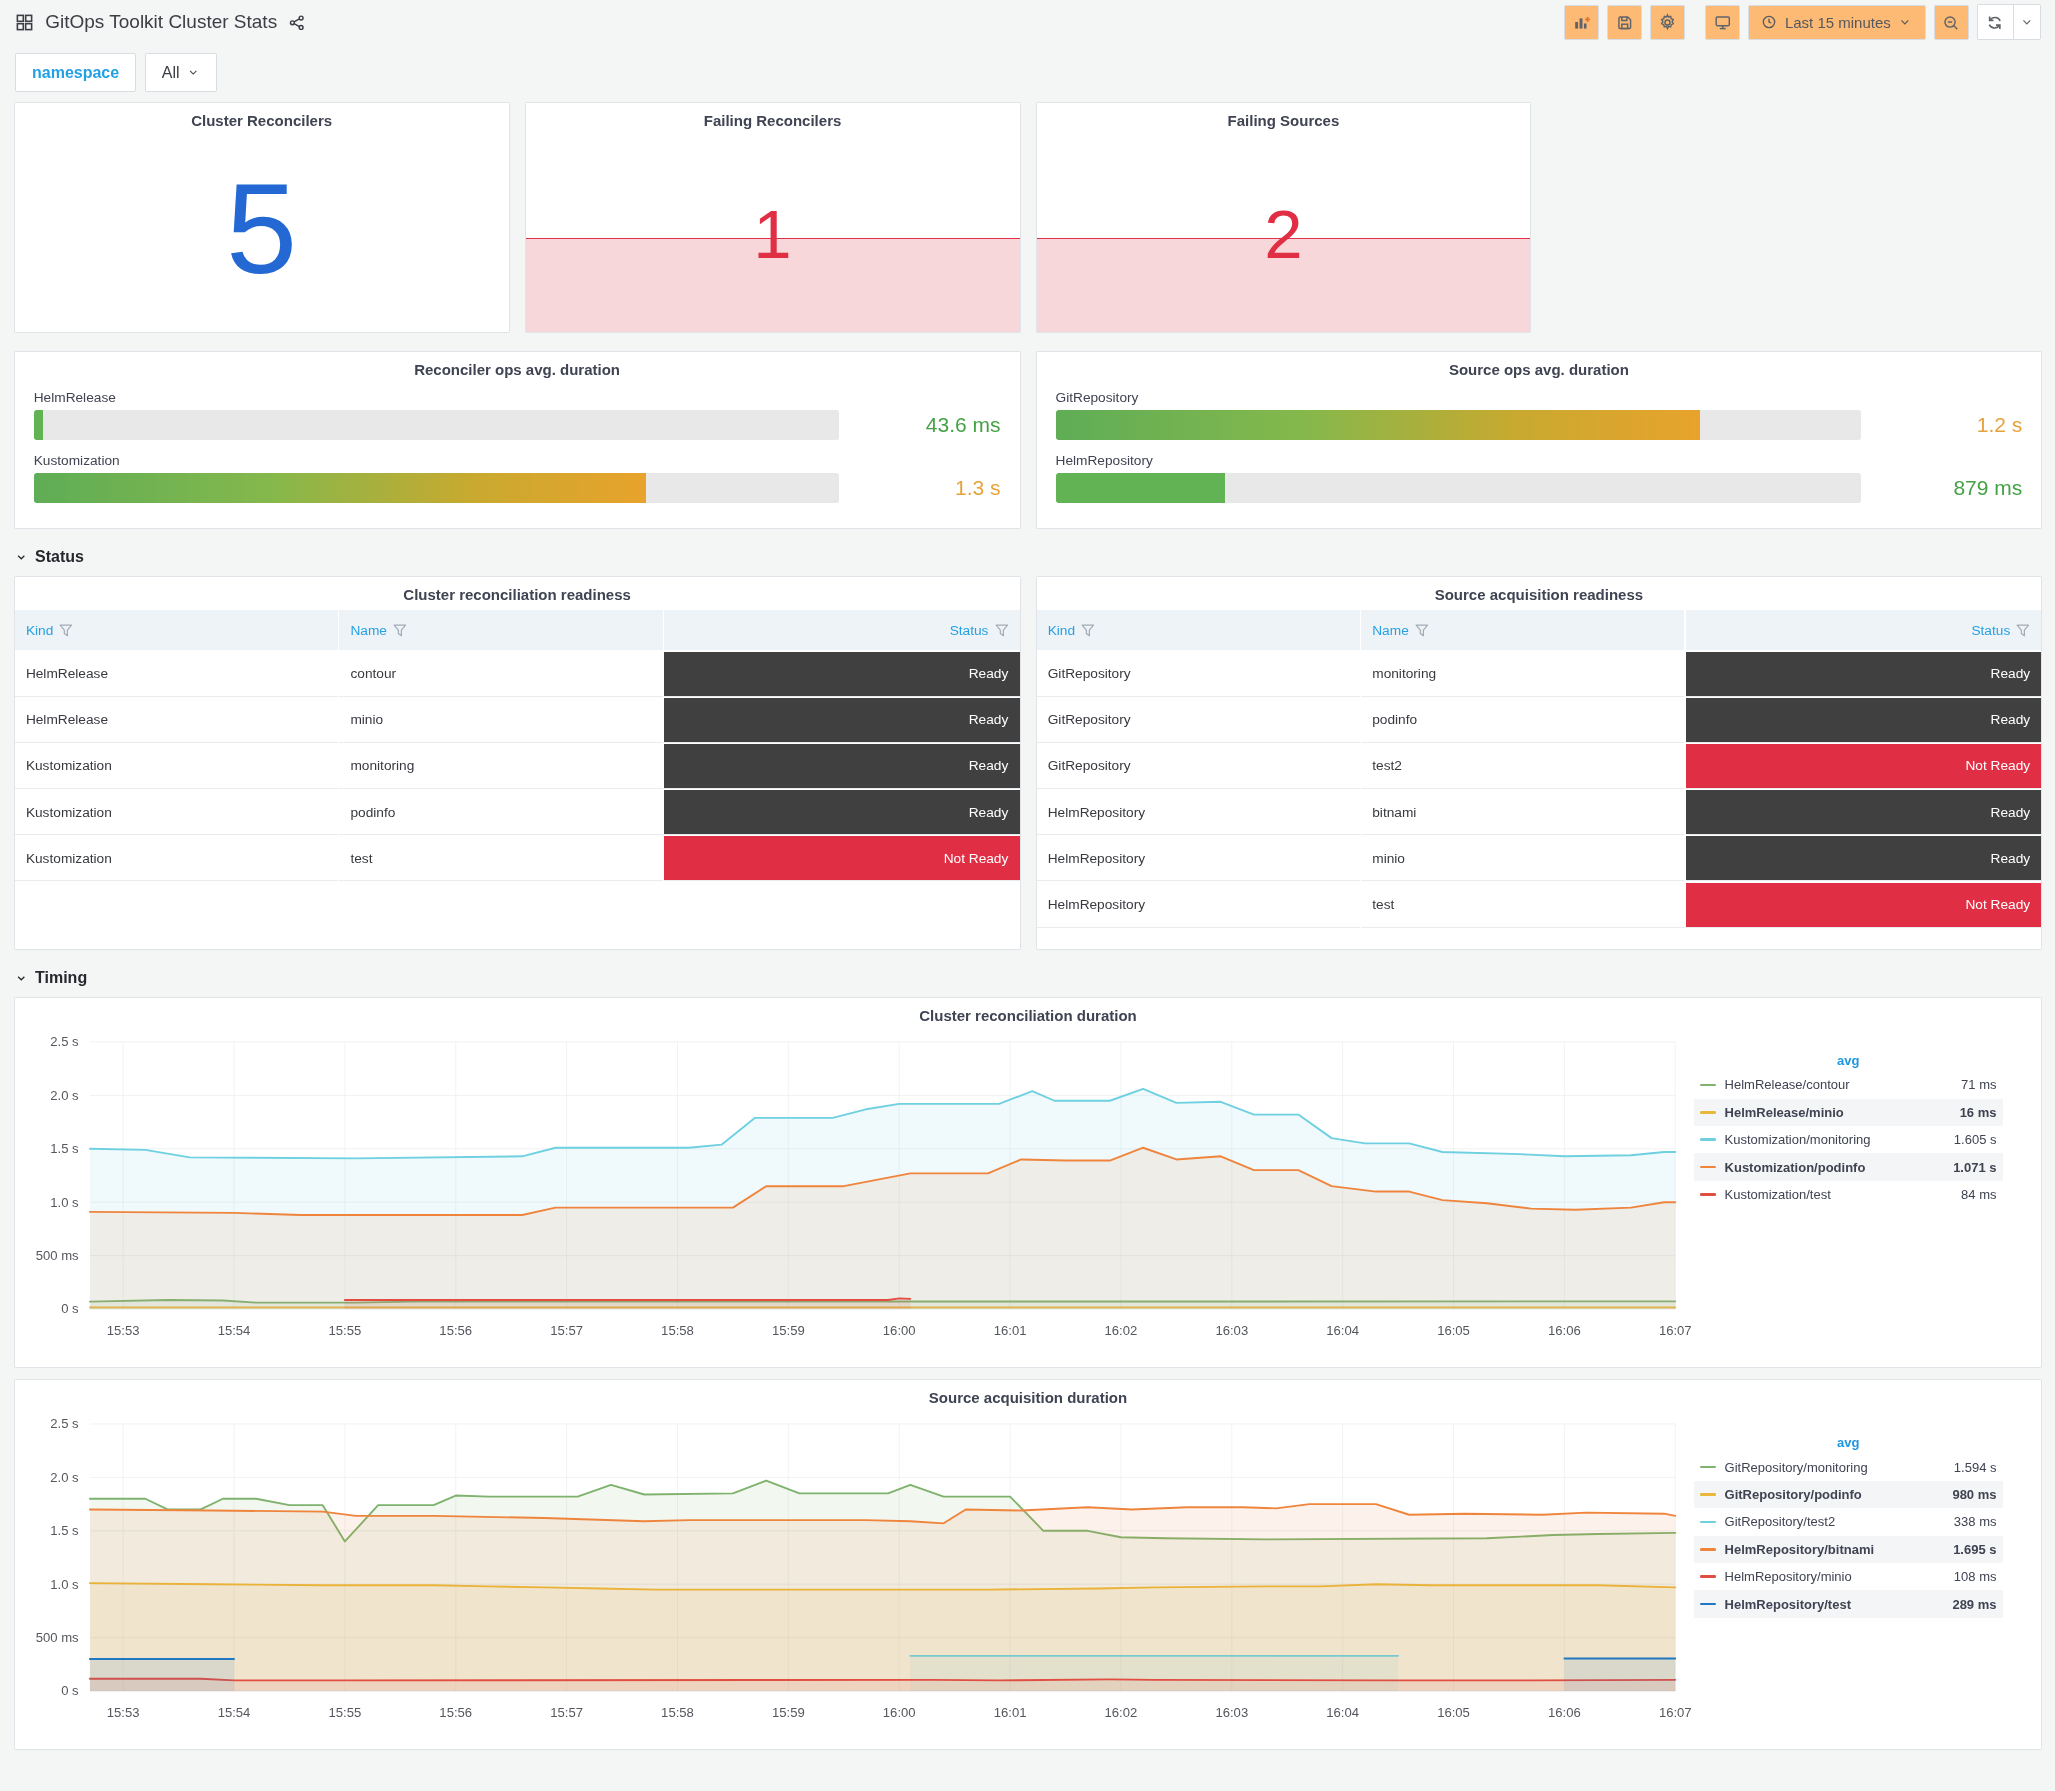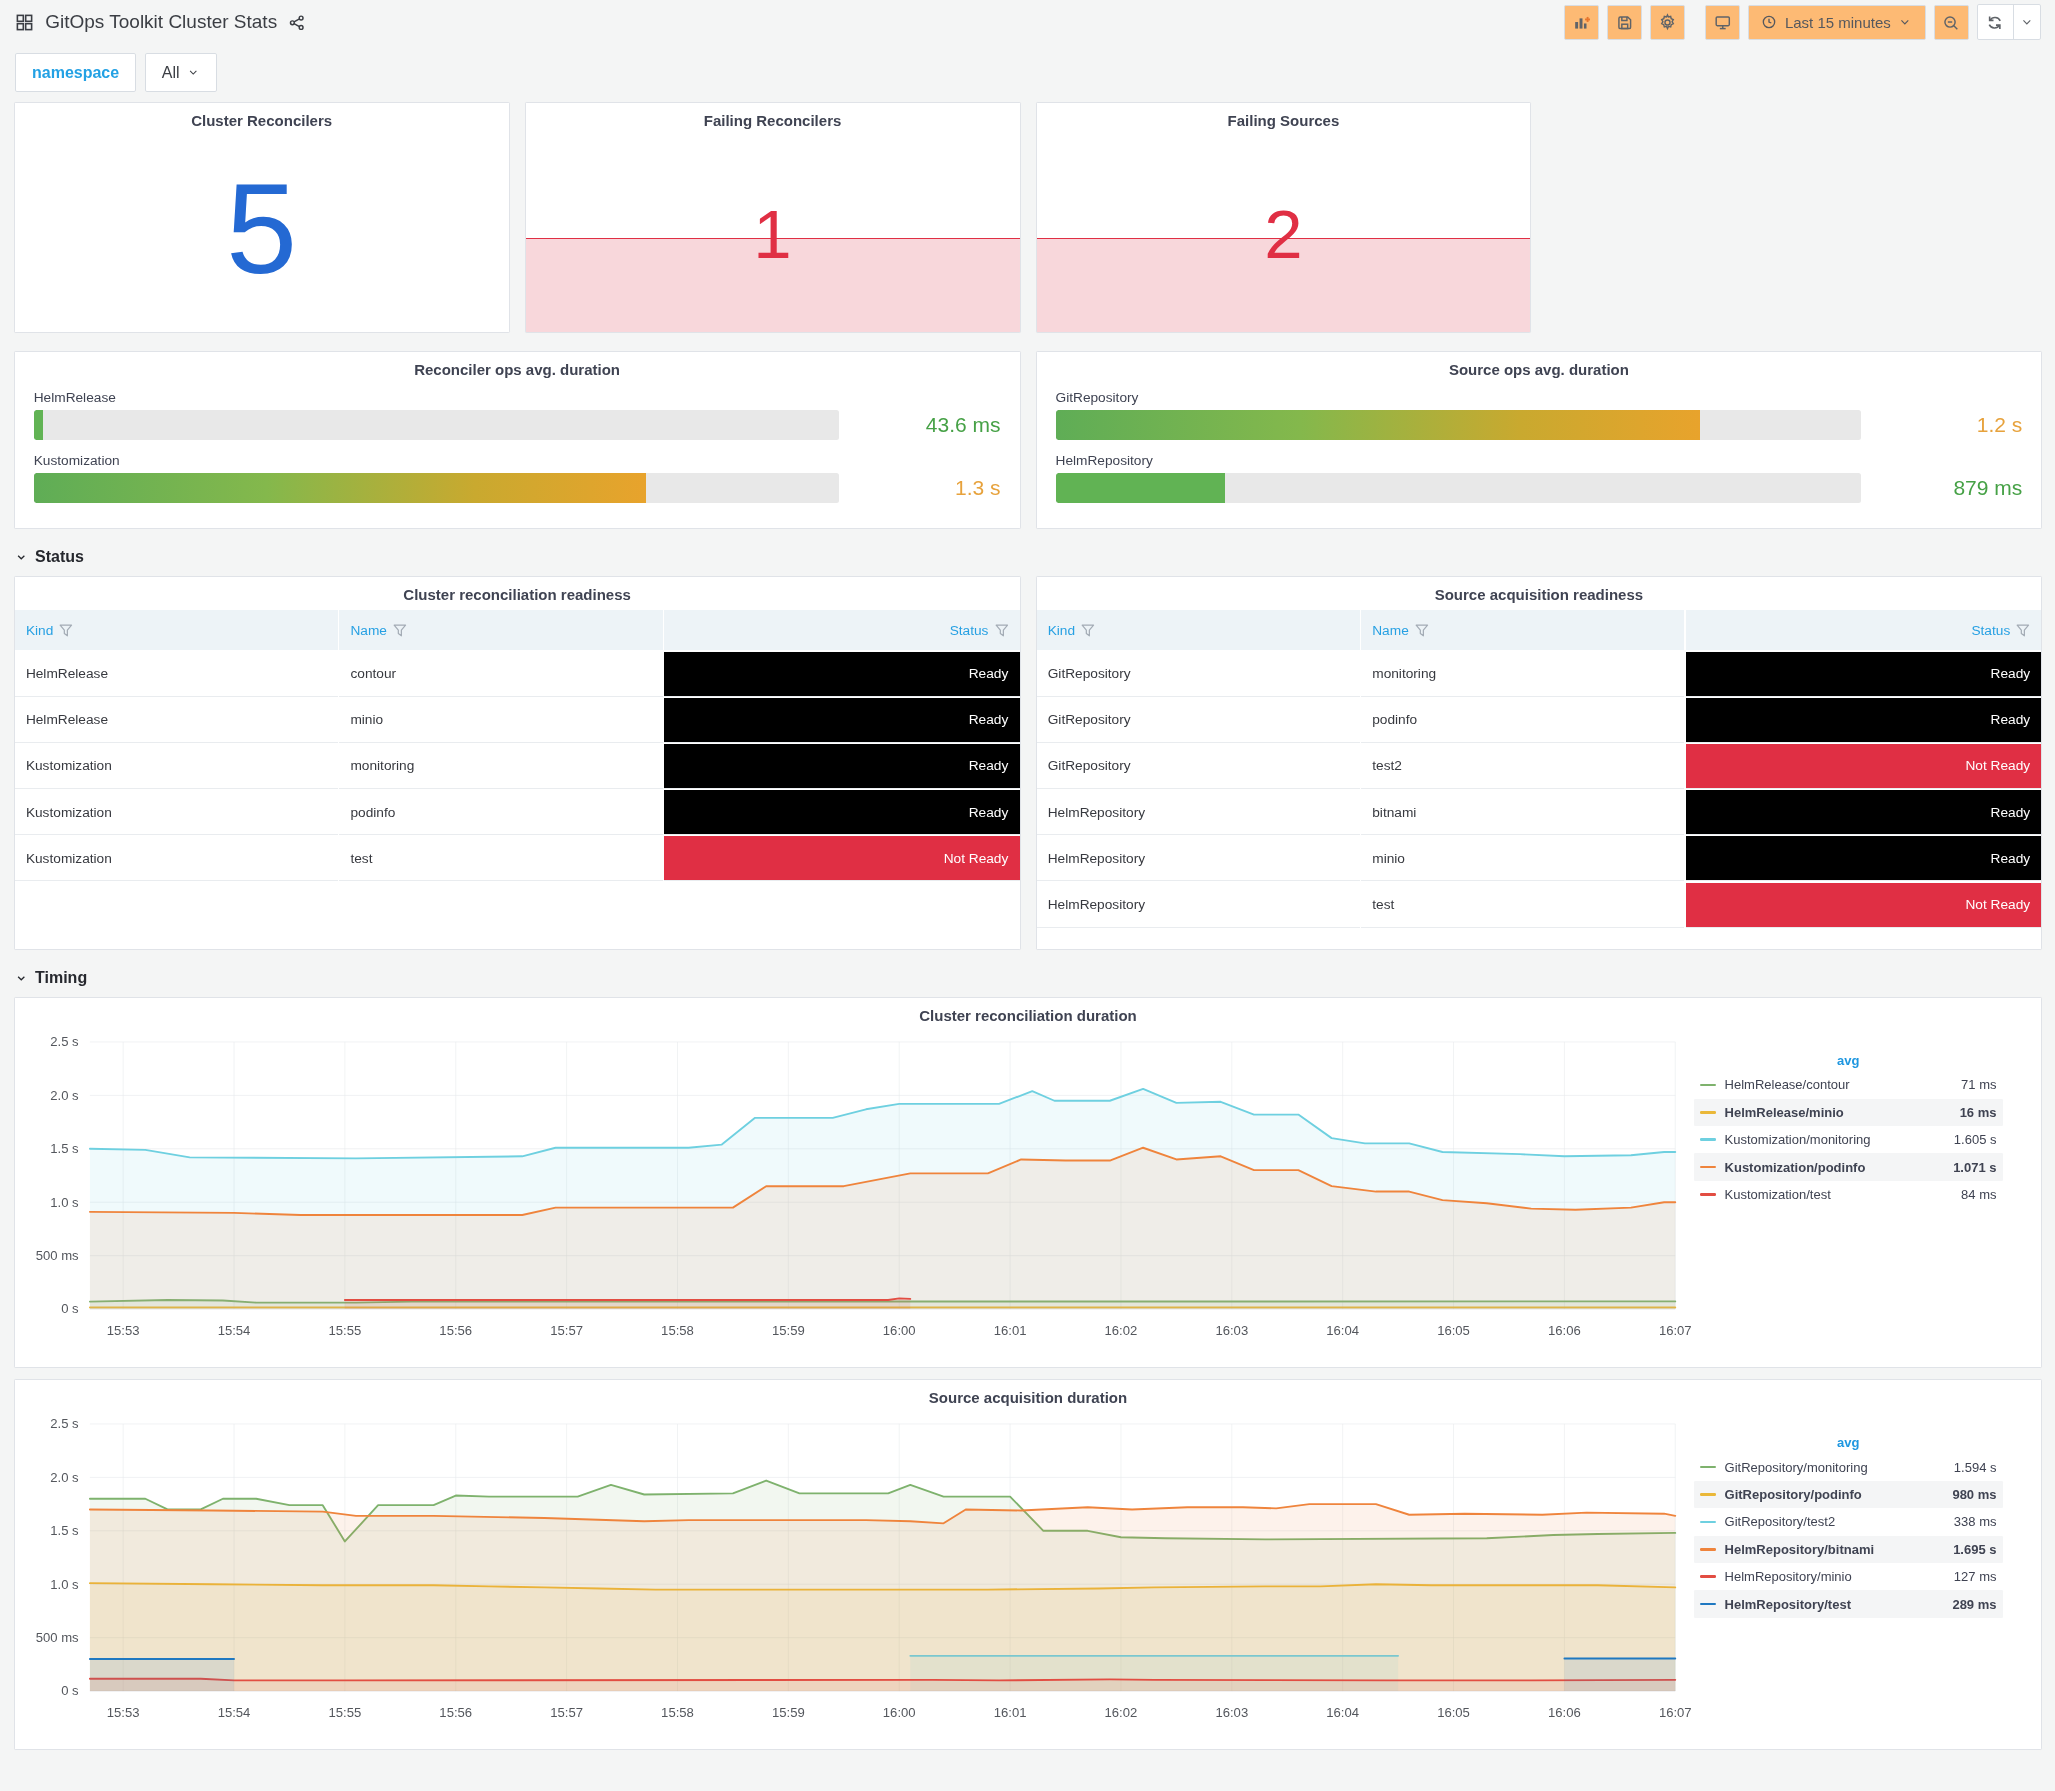--- a/index.html
+++ b/index.html
@@ -56,21 +56,21 @@
   
   .section-head { display:flex; align-items:center; gap:7.5px; margin:19px 15px 10px 15px; font-size:16px; font-weight:600; color:#26282e; cursor:pointer; }
 
   
   .tpanel { height:374px; }
   .tbl { display:grid; grid-template-columns:1fr 1fr 1.1fr; gap:1.2px; margin-top:7.5px; }
   .hcell { background:#edf3f7; color:#27a0e3; font-size:13.7px; font-weight:500; height:40px; display:flex; align-items:center; gap:6.2px; padding:0 11.2px; }
   .hcell.right { justify-content:flex-end; }
   .bcell { background:#fff; font-size:13.7px; color:#37393f; height:45px; display:flex; align-items:center; padding:0 11.2px; border-bottom:0.6px solid #e9ecef; }
   .bcell.st { justify-content:flex-end; color:#fff; font-weight:400; }
-  .bcell.st.ready { background:#000000; }
+  .bcell.st.ready { background:#404040; }
   .bcell.st.notready { background:#e02f44; }
 
   
   .chart-panel { margin:0 13.7px; height:371px; }
   .chart-panel + .chart-panel { margin-top:11.2px; }
   .chart-body { display:flex; padding-top:3.7px; }
   .plot { width:1679px; height:325px; flex:none; }
   .legend { width:325px; padding:22.5px 16px 0 0; font-size:13px; color:#3f4352; }
   .lg-head { text-align:center; color:#1f97e0; font-weight:700; padding:2.5px 6.2px 3.7px 6.2px; }
   .lg-row { display:flex; align-items:center; gap:8.7px; padding:6.2px 6.2px; border-radius:1.2px; }
@@ -508,21 +508,21 @@
             <span class="lg-val">338 ms</span>
           </div>
           <div class="lg-row alt">
             <span class="lg-dash" style="background: rgb(239, 132, 60);"></span>
             <span class="lg-name">HelmRepository/bitnami</span>
             <span class="lg-val">1.695 s</span>
           </div>
           <div class="lg-row">
             <span class="lg-dash" style="background: rgb(226, 77, 66);"></span>
             <span class="lg-name">HelmRepository/minio</span>
-            <span class="lg-val">127 ms</span>
+            <span class="lg-val">108 ms</span>
           </div>
           <div class="lg-row alt">
             <span class="lg-dash" style="background: rgb(31, 120, 193);"></span>
             <span class="lg-name">HelmRepository/test</span>
             <span class="lg-val">289 ms</span>
           </div>
         </div>
       </div>
     </div>
   </div>

